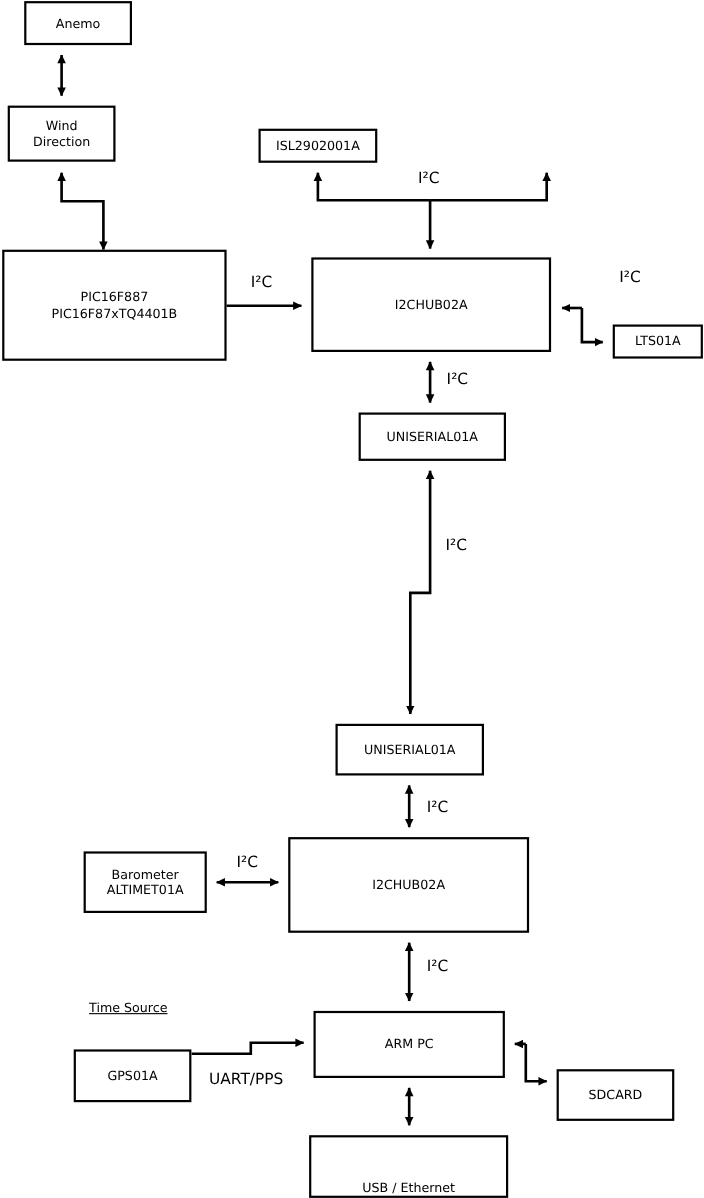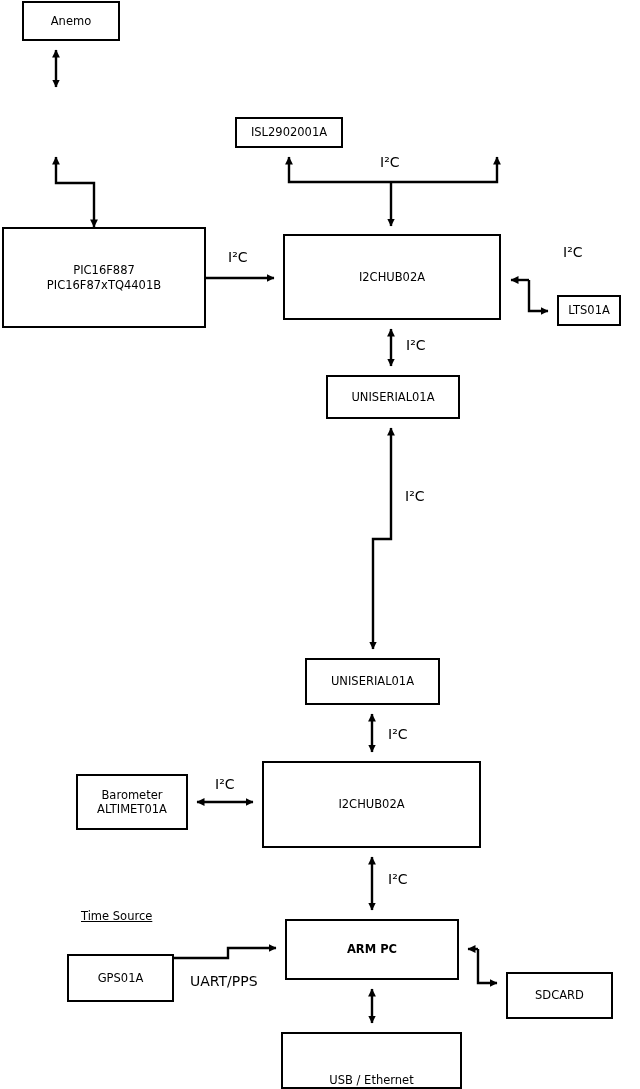--- a/index.html
+++ b/index.html
@@ -106,36 +106,40 @@
       <path d="M478,949 L478,983 L497,983" marker-end="url(#ah)"></path>
 
       <path d="M372,989 L372,1023" marker-start="url(#ah-start)" marker-end="url(#ah)"></path>
     </g>
   </svg>
 
   <div class="node" style="left:22px;top:1px;width:98px;height:40px;">
     <span class="nlabel">Anemo</span>
   </div>
 
+  <div class="node" style="left:7px;top:96px;width:98px;height:51px;">
+    <span class="nlabel">Wind
+Direction</span>
+  </div>
 
   <div class="node" style="left:2px;top:227px;width:204px;height:101px;">
     <span class="nlabel">PIC16F887
 PIC16F87xTQ4401B</span>
   </div>
 
   <div class="node" style="left:235px;top:117px;width:108px;height:31px;">
     <span class="nlabel">ISL2902001A</span>
   </div>
 
 
   <div class="node" style="left:283px;top:234px;width:218px;height:86px;">
     <span class="nlabel">I2CHUB02A</span>
   </div>
 
-  <div class="node" style="left:557px;top:295px;width:64px;height:31px;">
+  <div class="node" style="left:557px;top:295px;width:82px;height:31px;">
     <span class="nlabel">LTS01A</span>
   </div>
 
   <div class="node" style="left:326px;top:375px;width:134px;height:44px;">
     <span class="nlabel">UNISERIAL01A</span>
   </div>
 
   <div class="node" style="left:305px;top:658px;width:135px;height:47px;">
     <span class="nlabel">UNISERIAL01A</span>
   </div>
@@ -146,21 +150,21 @@
   </div>
 
   <div class="node" style="left:262px;top:761px;width:219px;height:87px;">
     <span class="nlabel">I2CHUB02A</span>
   </div>
 
   <div class="node" style="left:67px;top:934px;width:107px;height:48px;margin-top:20px;">
     <span class="nlabel">GPS01A</span>
   </div>
 
-  <div class="node" style="left:285px;top:919px;width:174px;height:61px;font-weight:bold;">
+  <div class="node" style="left:285px;top:919px;width:174px;height:61px;">
     <span class="nlabel">ARM PC</span>
   </div>
 
   <div class="node" style="left:506px;top:960px;width:107px;height:47px;margin-top:12px;">
     <span class="nlabel">SDCARD</span>
   </div>
 
   <div class="node" style="left:281px;top:1032px;width:181px;height:57px;align-items:flex-end;">
     <span class="nlabel">USB / Ethernet</span>
   </div>

